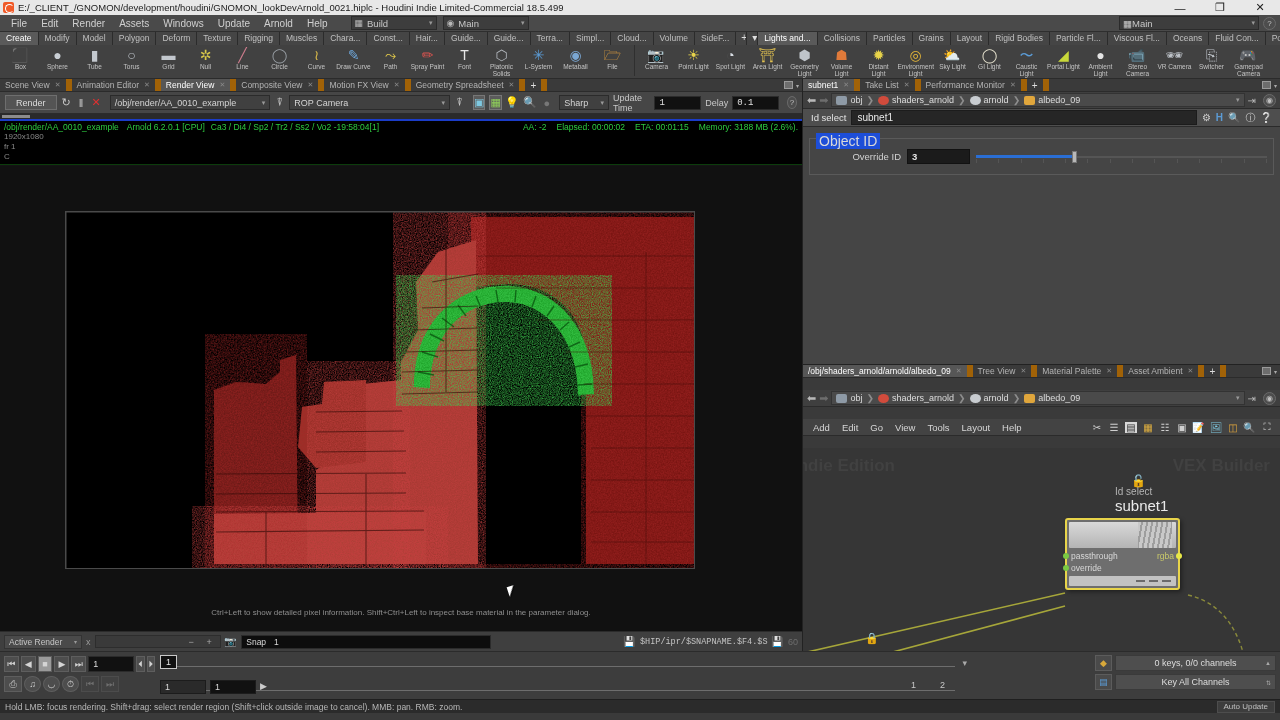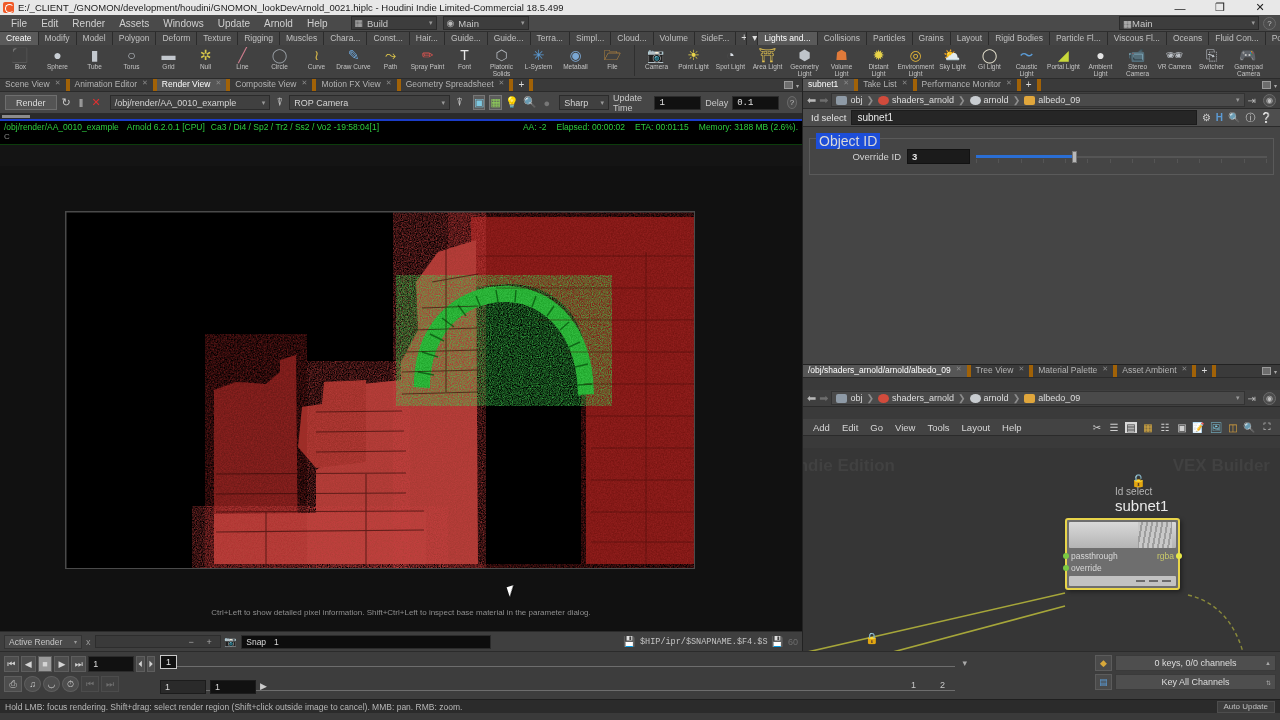--- a/index.html
+++ b/index.html
@@ -55,22 +55,22 @@
   .tool .lb.two { white-space:normal; width:36px; }
   .shelf-divider{width:1px;background:#2f2f2f;height:31px;margin:0 3px;flex:none;}
 
   
   .body { display:flex; height:572px; }
   .leftpane { width:803px; border-right:1px solid #222; display:flex; flex-direction:column;}
   .rightpane { width:477px; display:flex; flex-direction:column; }
 
   .panetabs { height:13px; background:#3a3a3a; display:flex; align-items:stretch;
      font-size:8.5px; border-bottom:1px solid #2b2b2b; }
-  .ptab { display:flex; padding:0 5px; background:#3a3a3a;
-     color:#b4b4b4; border-right:4px solid #a16207; white-space:nowrap; }
+  .ptab { display:flex; align-items:center; padding:0 5px; background:#3a3a3a;
+     color:#b4b4b4; border-right:6px solid #a16207; white-space:nowrap; }
   .ptab.active { background:#565656; color:#fff; }
   .ptab .x { margin-left:5px; font-size:7px; color:#888; }
   .ptab.plus { color:#ddd; font-size:10px; }
   .panetabs .right { margin-left:auto; display:flex; align-items:center;
      padding-right:3px; gap:3px; }
   .sqic { width:9px;height:8px;border:1px solid #9a9a9a;background:#6d6d6d;}
   .caret { font-size:6px;color:#aaa; }
 
   
   .rvtool { height:22px; background:#464646; display:flex; align-items:center;
@@ -535,20 +535,22 @@
       <div class="infobar">
         <div class="infoline">
           <span>/obj/render/AA_0010_example</span>
           <span style="padding-left:8px">Arnold 6.2.0.1 [CPU]</span>
           <span style="padding-left:6px">Ca3 / Di4 / Sp2 / Tr2 / Ss2 / Vo2 -19:58:04[1]</span>
           <span class="r">AA: -2</span>
           <span style="padding-left:10px">Elapsed: 00:00:02</span>
           <span style="padding-left:10px">ETA: 00:01:15</span>
           <span style="padding-left:10px">Memory: 3188 MB  (2.6%).</span>
         </div>
+        <div class="subinfo">1920x1080</div>
+        <div class="subinfo">fr 1</div>
         <div class="subinfo">C</div>
       </div>
 
       <div class="imgstage" style="top:52px;">
         <div class="renderframe">
           <svg width="630" height="358" viewBox="0 0 630 358">
             <rect width="630" height="358" fill="#000"></rect>
             <defs>
               <filter id="grain">
                   <feTurbulence type="fractalNoise" baseFrequency="0.85" numOctaves="3" result="n"></feTurbulence>

